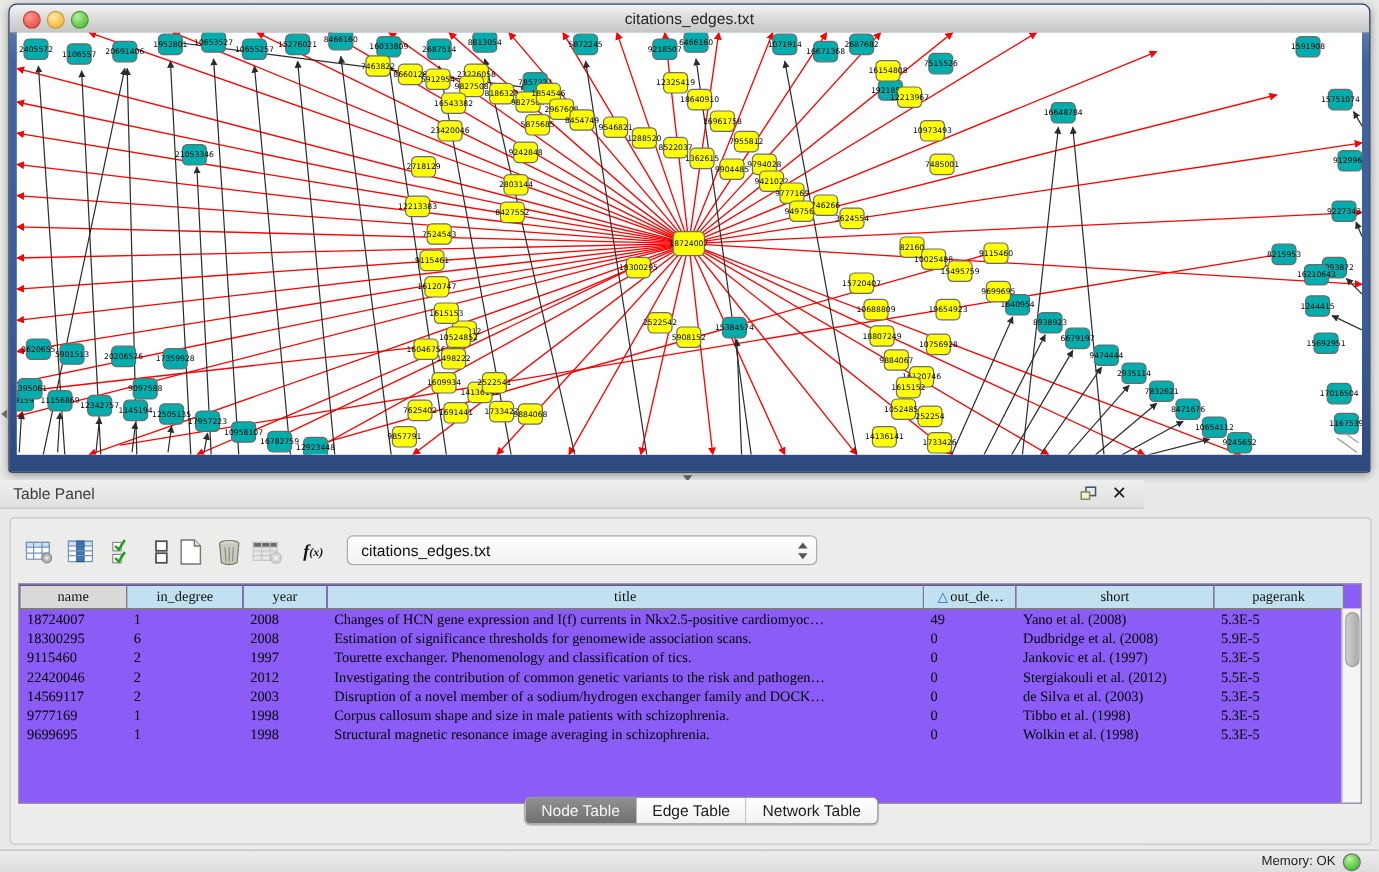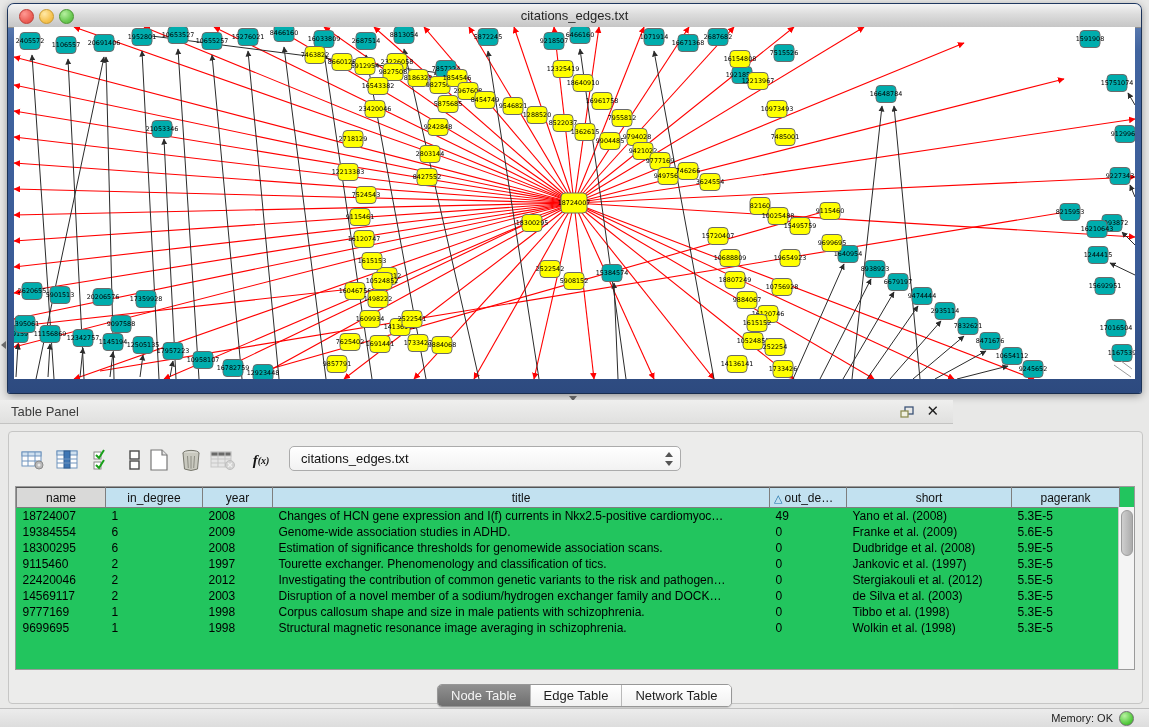--- a/index.html
+++ b/index.html
@@ -73,46 +73,46 @@
     border:1px solid #ababab;border-radius:5px;
     font-size:13px;color:#111;line-height:24px;padding-left:11px;box-sizing:border-box;
   }
   .combo-arrows{position:absolute;right:6px;top:3px;width:10px;height:18px;}
   .combo-arrows .up,.combo-arrows .dn{position:absolute;left:1px;width:0;height:0;border-left:4px solid transparent;border-right:4px solid transparent;}
   .combo-arrows .up{top:2px;border-bottom:5px solid #555;}
   .combo-arrows .dn{bottom:2px;border-top:5px solid #555;}
   
   .tbl-wrap{
     position:absolute;left:6px;top:54px;width:1120px;height:184px;
-    background:#22c55e;border:1px solid #9a9a9a;box-sizing:border-box;overflow:hidden;
+    background:#8b5cf6;border:1px solid #9a9a9a;box-sizing:border-box;overflow:hidden;font-family:Liberation Serif, serif;
   }
   table.grid{border-collapse:collapse;table-layout:fixed;width:1103px;font-size:12px;}
   table.grid th{
     height:19px;background:#c2e1f0;border:1px solid #7e7e7e;border-top:1px solid #555;
     font-weight:normal;font-size:12px;color:#111;text-align:center;overflow:hidden;white-space:nowrap;
     padding:0 2px;
   }
   table.grid th.first{background:#d9d9d8;}
-  table.grid th.sorted{text-align:left;padding-left:4px;}
+  table.grid th.sorted{text-align:center;padding-left:4px;}
   .sort-tri{color:#1b6fa8;font-size:11px;margin-right:2px;}
   table.grid td{
     height:16px;padding:0 0 0 6px;color:#000;white-space:nowrap;overflow:hidden;
     text-overflow:clip;border:none;font-size:12px;
   }
   
   .vscroll{
     position:absolute;right:0px;top:20px;bottom:0;width:15px;
     background:#f4f4f4;border-left:1px solid #c9c9c9;
   }
   .vthumb{
     position:absolute;left:2px;top:3px;width:10px;height:44px;border-radius:6px;
     background:linear-gradient(90deg,#cfcfcf,#ababab);border:1px solid #9b9b9b;
   }
   
-  .seg-bar{position:absolute;left:0;top:252px;width:100%;height:24px;}
+  .seg-bar{position:absolute;left:0;top:232px;width:100%;height:24px;}
   .seg{
     position:absolute;left:428px;top:0;height:21px;display:flex;
     border:1px solid #979797;border-radius:5px;overflow:hidden;background:#fff;
     box-shadow:0 1px 1px rgba(0,0,0,.15);
   }
   .seg button{
     border:none;margin:0;height:21px;font-size:13px;padding:0 13px;
     background:linear-gradient(180deg,#ffffff,#f1f1f1);color:#1d1d1d;
     font-family:inherit;border-right:1px solid #b9b9b9;cursor:default;
   }
@@ -634,29 +634,20 @@
             <tr>
               <td>18724007</td>
               <td>1</td>
               <td>2008</td>
               <td>Changes of HCN gene expression and I(f) currents in Nkx2.5-positive cardiomyoc…</td>
               <td>49</td>
               <td>Yano et al. (2008)</td>
               <td>5.3E-5</td>
             </tr>
             <tr>
-              <td>19384554</td>
-              <td>6</td>
-              <td>2009</td>
-              <td>Genome-wide association studies in ADHD.</td>
-              <td>0</td>
-              <td>Franke et al. (2009)</td>
-              <td>5.6E-5</td>
-            </tr>
-            <tr>
               <td>18300295</td>
               <td>6</td>
               <td>2008</td>
               <td>Estimation of significance thresholds for genomewide association scans.</td>
               <td>0</td>
               <td>Dudbridge et al. (2008)</td>
               <td>5.9E-5</td>
             </tr>
             <tr>
               <td>9115460</td>

